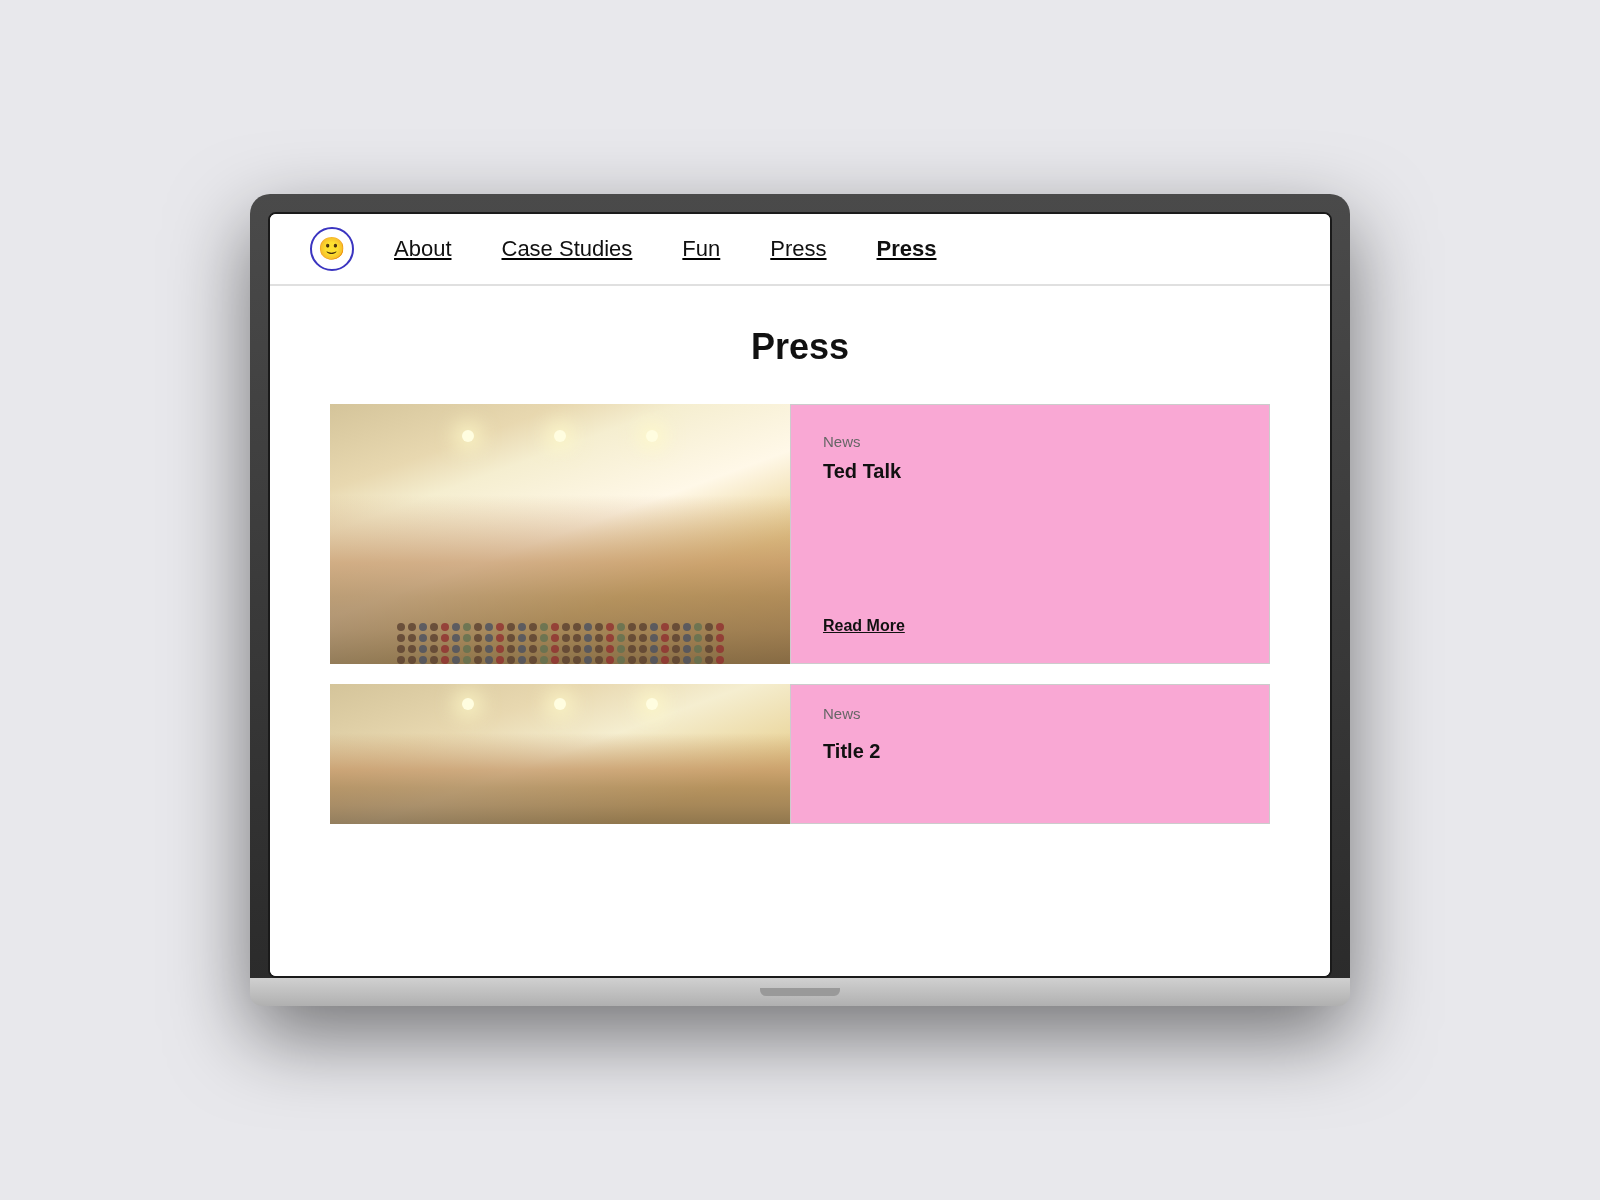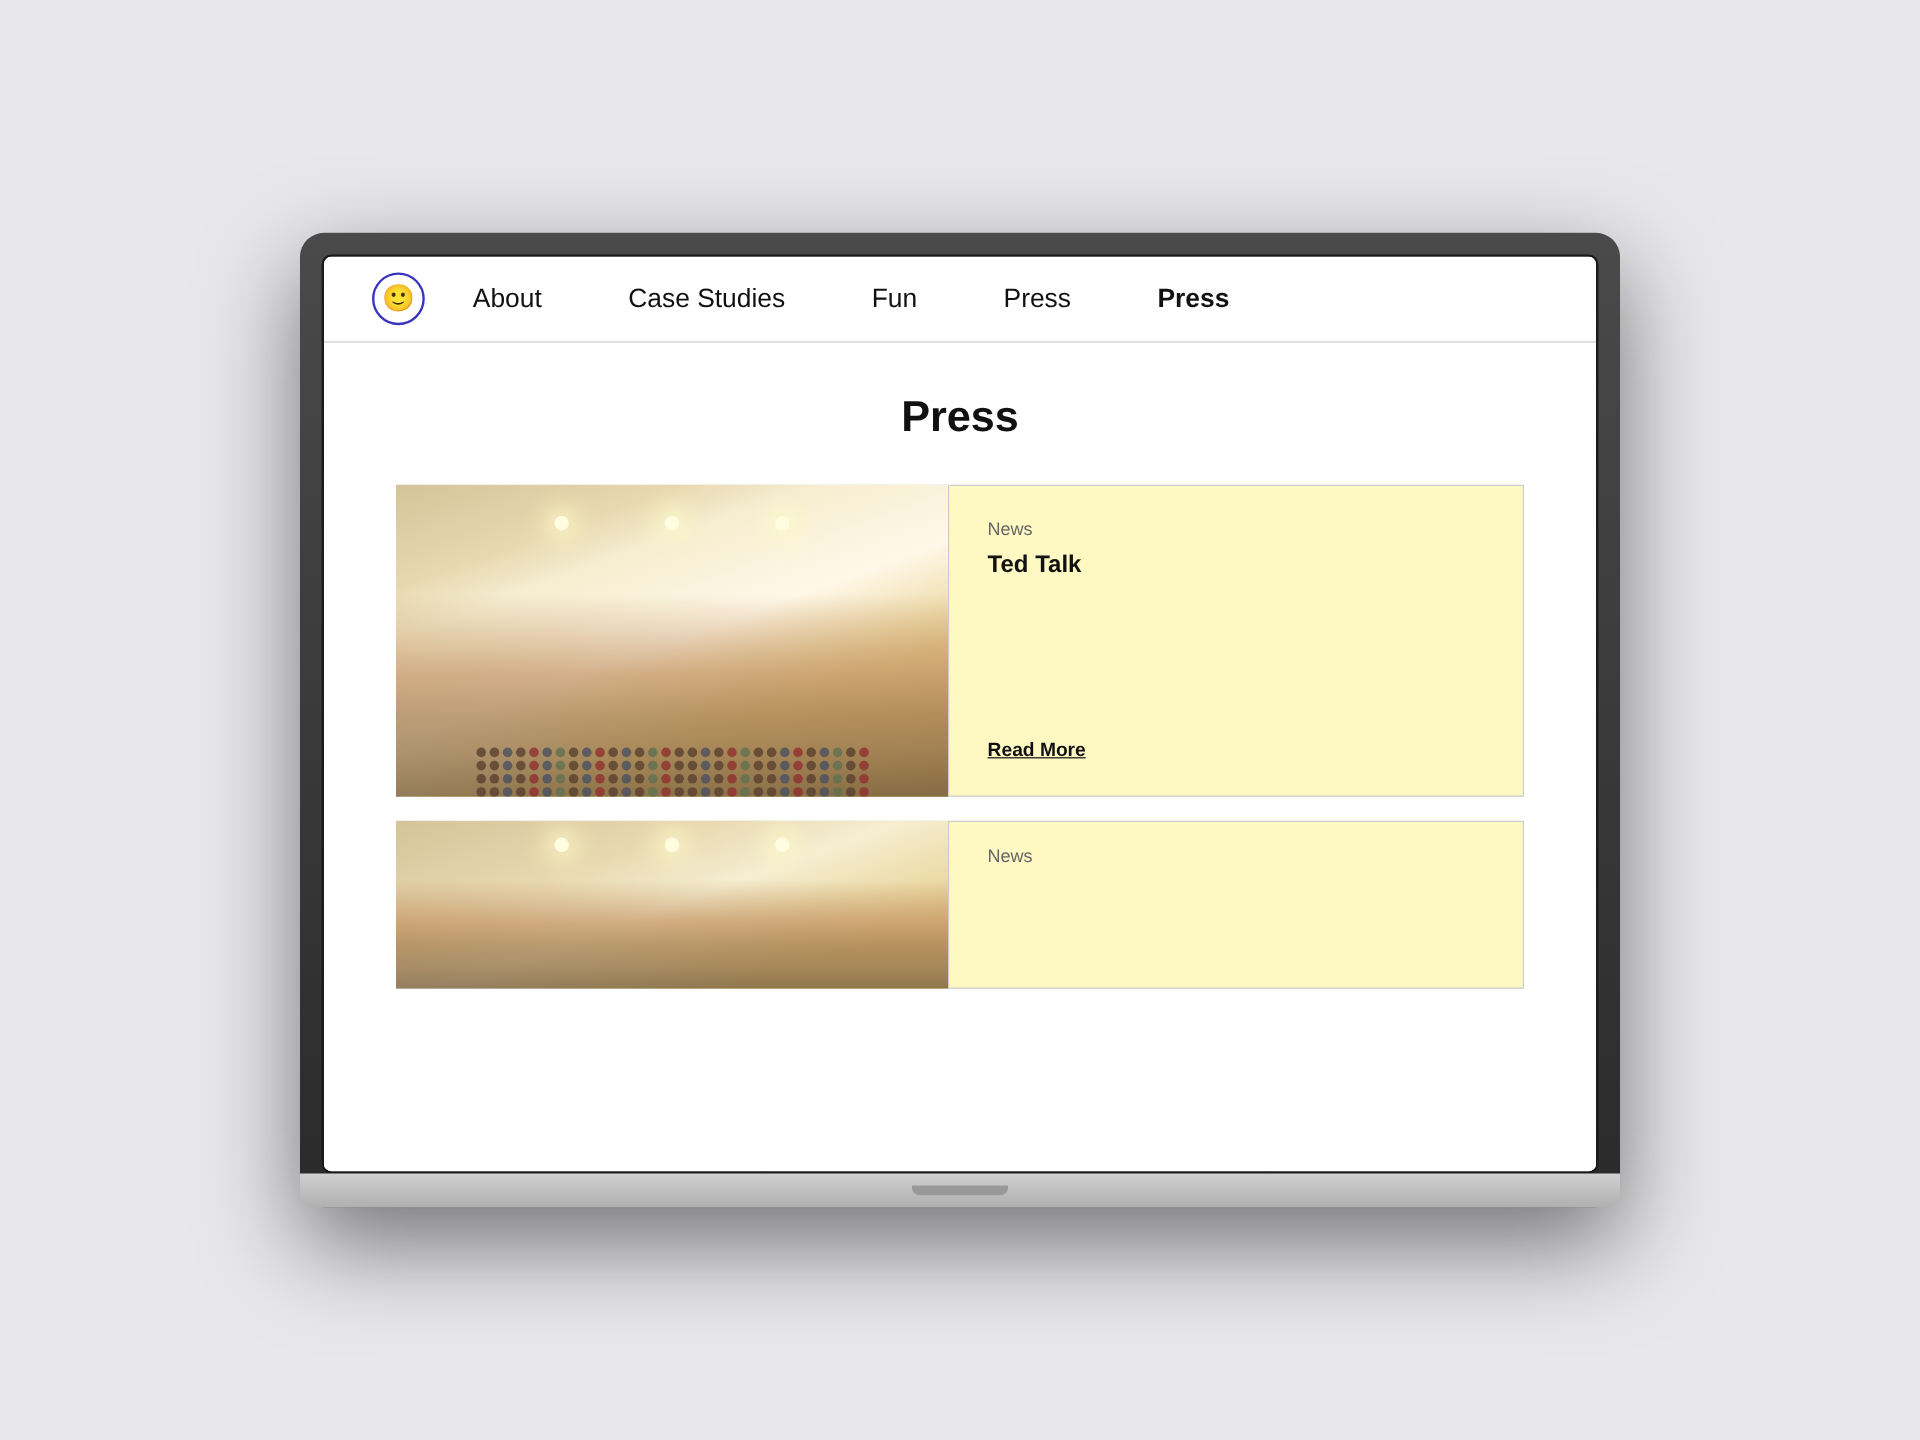--- a/index.html
+++ b/index.html
@@ -67,22 +67,23 @@
       flex-shrink: 0;
     }
 
     .logo-face {
       font-size: 22px;
     }
 
     .nav-links {
       display: flex;
       align-items: center;
-      gap: 72px;
+      gap: 50px;
       flex: 1;
+      text-decoration: underline;
     }
 
     .nav-link {
       font-size: 22px;
       color: #111;
       text-decoration: none;
       cursor: pointer;
       white-space: nowrap;
     }
 
@@ -202,21 +203,21 @@
       height: 12px;
       background: #fffde0;
       border-radius: 50%;
       box-shadow: 0 0 20px 8px rgba(255,250,200,0.8);
     }
 
     
     .article-info {
       flex: 1;
       border: 1.5px solid #ccc;
-      background: #fef9c3;
+      background: #f9a8d4;
       padding: 28px 32px;
       display: flex;
       flex-direction: column;
       justify-content: space-between;
     }
 
     .article-category {
       font-size: 15px;
       color: #666;
       margin-bottom: 10px;
@@ -454,20 +455,21 @@
                 <div class="ceiling-lights">
                   <div class="ceiling-light"></div>
                   <div class="ceiling-light"></div>
                   <div class="ceiling-light"></div>
                 </div>
               </div>
             </div>
           </div>
           <div class="article-info">
             <div class="article-category">News</div>
+            <h2 class="article-title">Title 2</h2>
           </div>
         </div>
 
       </div>
     </div>
 
     <div class="laptop-bezel-bottom"></div>
   </div>
   <div class="laptop-base">
     <div class="laptop-notch"></div>

